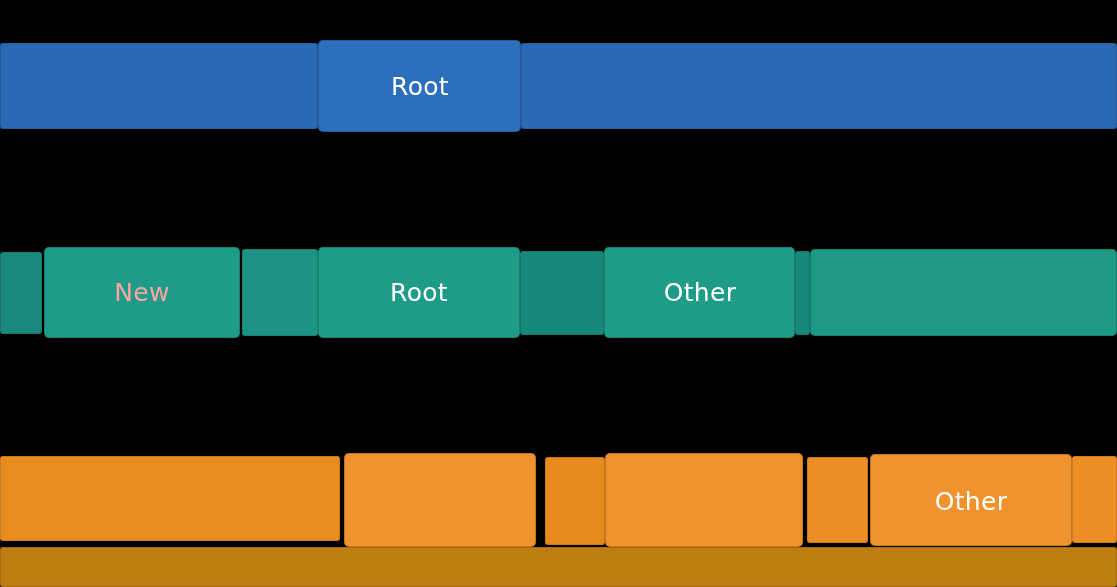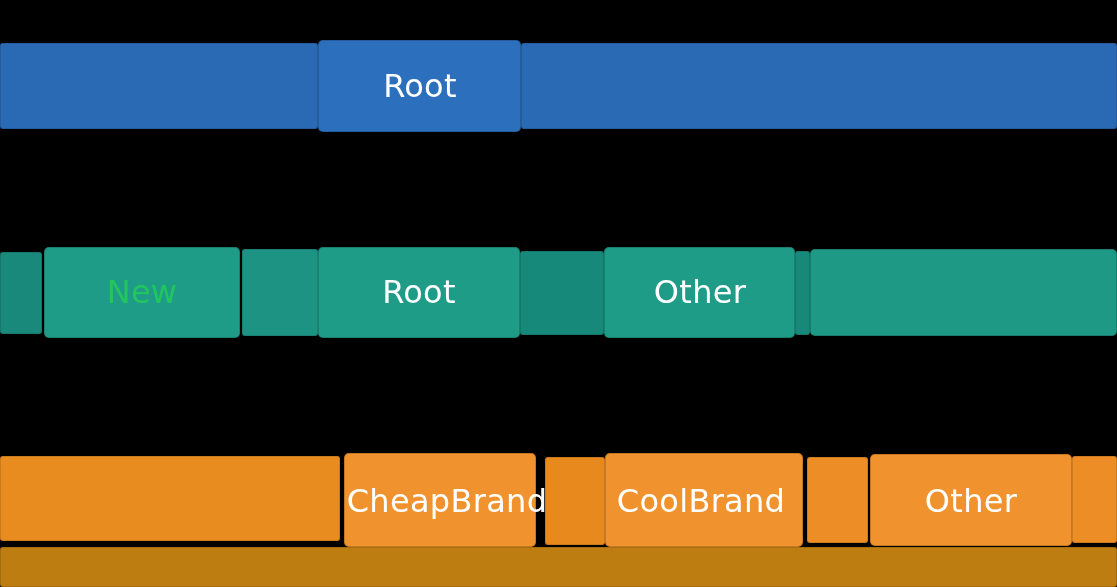--- a/index.html
+++ b/index.html
@@ -25,50 +25,48 @@
     z-index: 2;
   }
   .piece.band {
     border-radius: 3px;
     z-index: 1;
   }
   .tile-label {
     position: absolute;
     z-index: 3;
     color: #ffffff;
-    font-size: 32px;
+    font-size: 25px;
     line-height: 1;
     white-space: nowrap;
     transform: translate(-50%, -50%);
     letter-spacing: 0.3px;
   }
 </style>
 </head>
 <body>
 
 <div id="chart" style="width: 1117px; height: 587px; background: rgb(0, 0, 0);">
     <div class="piece band" style="left: 0px; top: 43px; width: 318px; height: 86px; background: rgb(42, 105, 180);"></div>
     <div class="piece tile" style="left: 318px; top: 40px; width: 203px; height: 92px; background: rgb(44, 112, 189);"></div>
     <span class="tile-label" style="left: 420px; top: 86px; color: rgb(255, 255, 255);">Root</span>
     <div class="piece band" style="left: 521px; top: 43px; width: 596px; height: 86px; background: rgb(42, 105, 180);"></div>
     <div class="piece band" style="left: 0px; top: 252px; width: 42px; height: 82px; background: rgb(24, 137, 122);"></div>
     <div class="piece tile" style="left: 44px; top: 247px; width: 196px; height: 91px; background: rgb(31, 156, 136);"></div>
-    <span class="tile-label" style="left: 142px; top: 292px; color: #22c55e;">New</span>
+    <span class="tile-label" style="left: 142px; top: 292px; color: #fca5a5;">New</span>
     <div class="piece band" style="left: 242px; top: 249px; width: 76px; height: 87px; background: rgb(28, 147, 131);"></div>
     <div class="piece tile" style="left: 318px; top: 247px; width: 202px; height: 91px; background: rgb(31, 156, 136);"></div>
     <span class="tile-label" style="left: 419px; top: 292px; color: rgb(255, 255, 255);">Root</span>
     <div class="piece band" style="left: 520px; top: 251px; width: 84px; height: 84px; background: rgb(23, 137, 122);"></div>
     <div class="piece tile" style="left: 604px; top: 247px; width: 191px; height: 91px; background: rgb(31, 156, 136);"></div>
     <span class="tile-label" style="left: 700px; top: 292px; color: rgb(255, 255, 255);">Other</span>
     <div class="piece band" style="left: 795px; top: 251px; width: 15px; height: 84px; background: rgb(23, 137, 122);"></div>
     <div class="piece tile" style="left: 810px; top: 249px; width: 307px; height: 87px; background: rgb(30, 153, 134);"></div>
     <div class="piece band" style="left: 0px; top: 456px; width: 340px; height: 85px; background: rgb(233, 140, 32);"></div>
     <div class="piece tile" style="left: 344px; top: 453px; width: 192px; height: 94px; background: rgb(240, 147, 46);"></div>
-    <span class="tile-label" style="left: 447px; top: 501px; color: rgb(255, 255, 255);">CheapBrand</span>
     <div class="piece band" style="left: 545px; top: 457px; width: 60px; height: 88px; background: rgb(232, 137, 30);"></div>
     <div class="piece tile" style="left: 605px; top: 453px; width: 198px; height: 94px; background: rgb(240, 147, 46);"></div>
-    <span class="tile-label" style="left: 701px; top: 501px; color: rgb(255, 255, 255);">CoolBrand</span>
     <div class="piece band" style="left: 807px; top: 457px; width: 61px; height: 86px; background: rgb(236, 142, 37);"></div>
     <div class="piece tile" style="left: 870px; top: 454px; width: 202px; height: 92px; background: rgb(240, 147, 46);"></div>
     <span class="tile-label" style="left: 971px; top: 501px; color: rgb(255, 255, 255);">Other</span>
     <div class="piece band" style="left: 1072px; top: 456px; width: 45px; height: 87px; background: rgb(236, 142, 37);"></div>
     <div class="piece band" style="left: 0px; top: 547px; width: 1117px; height: 40px; background: rgb(190, 125, 16);"></div>
   </div>
 
 </body></html>

